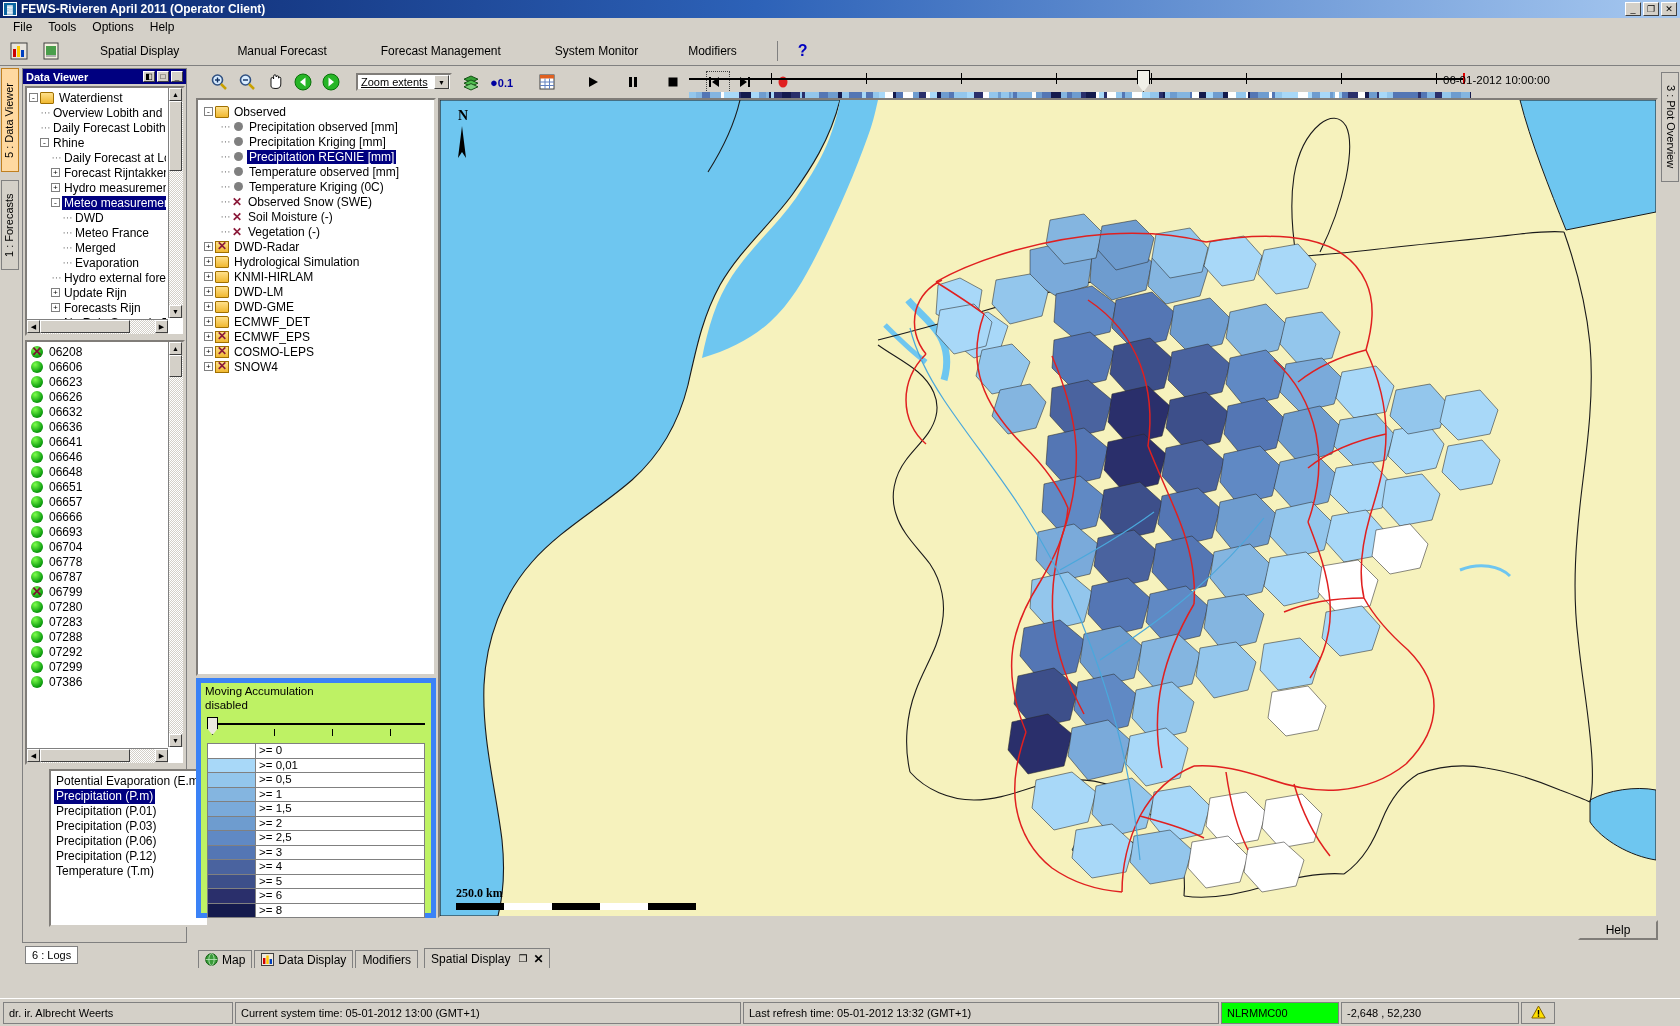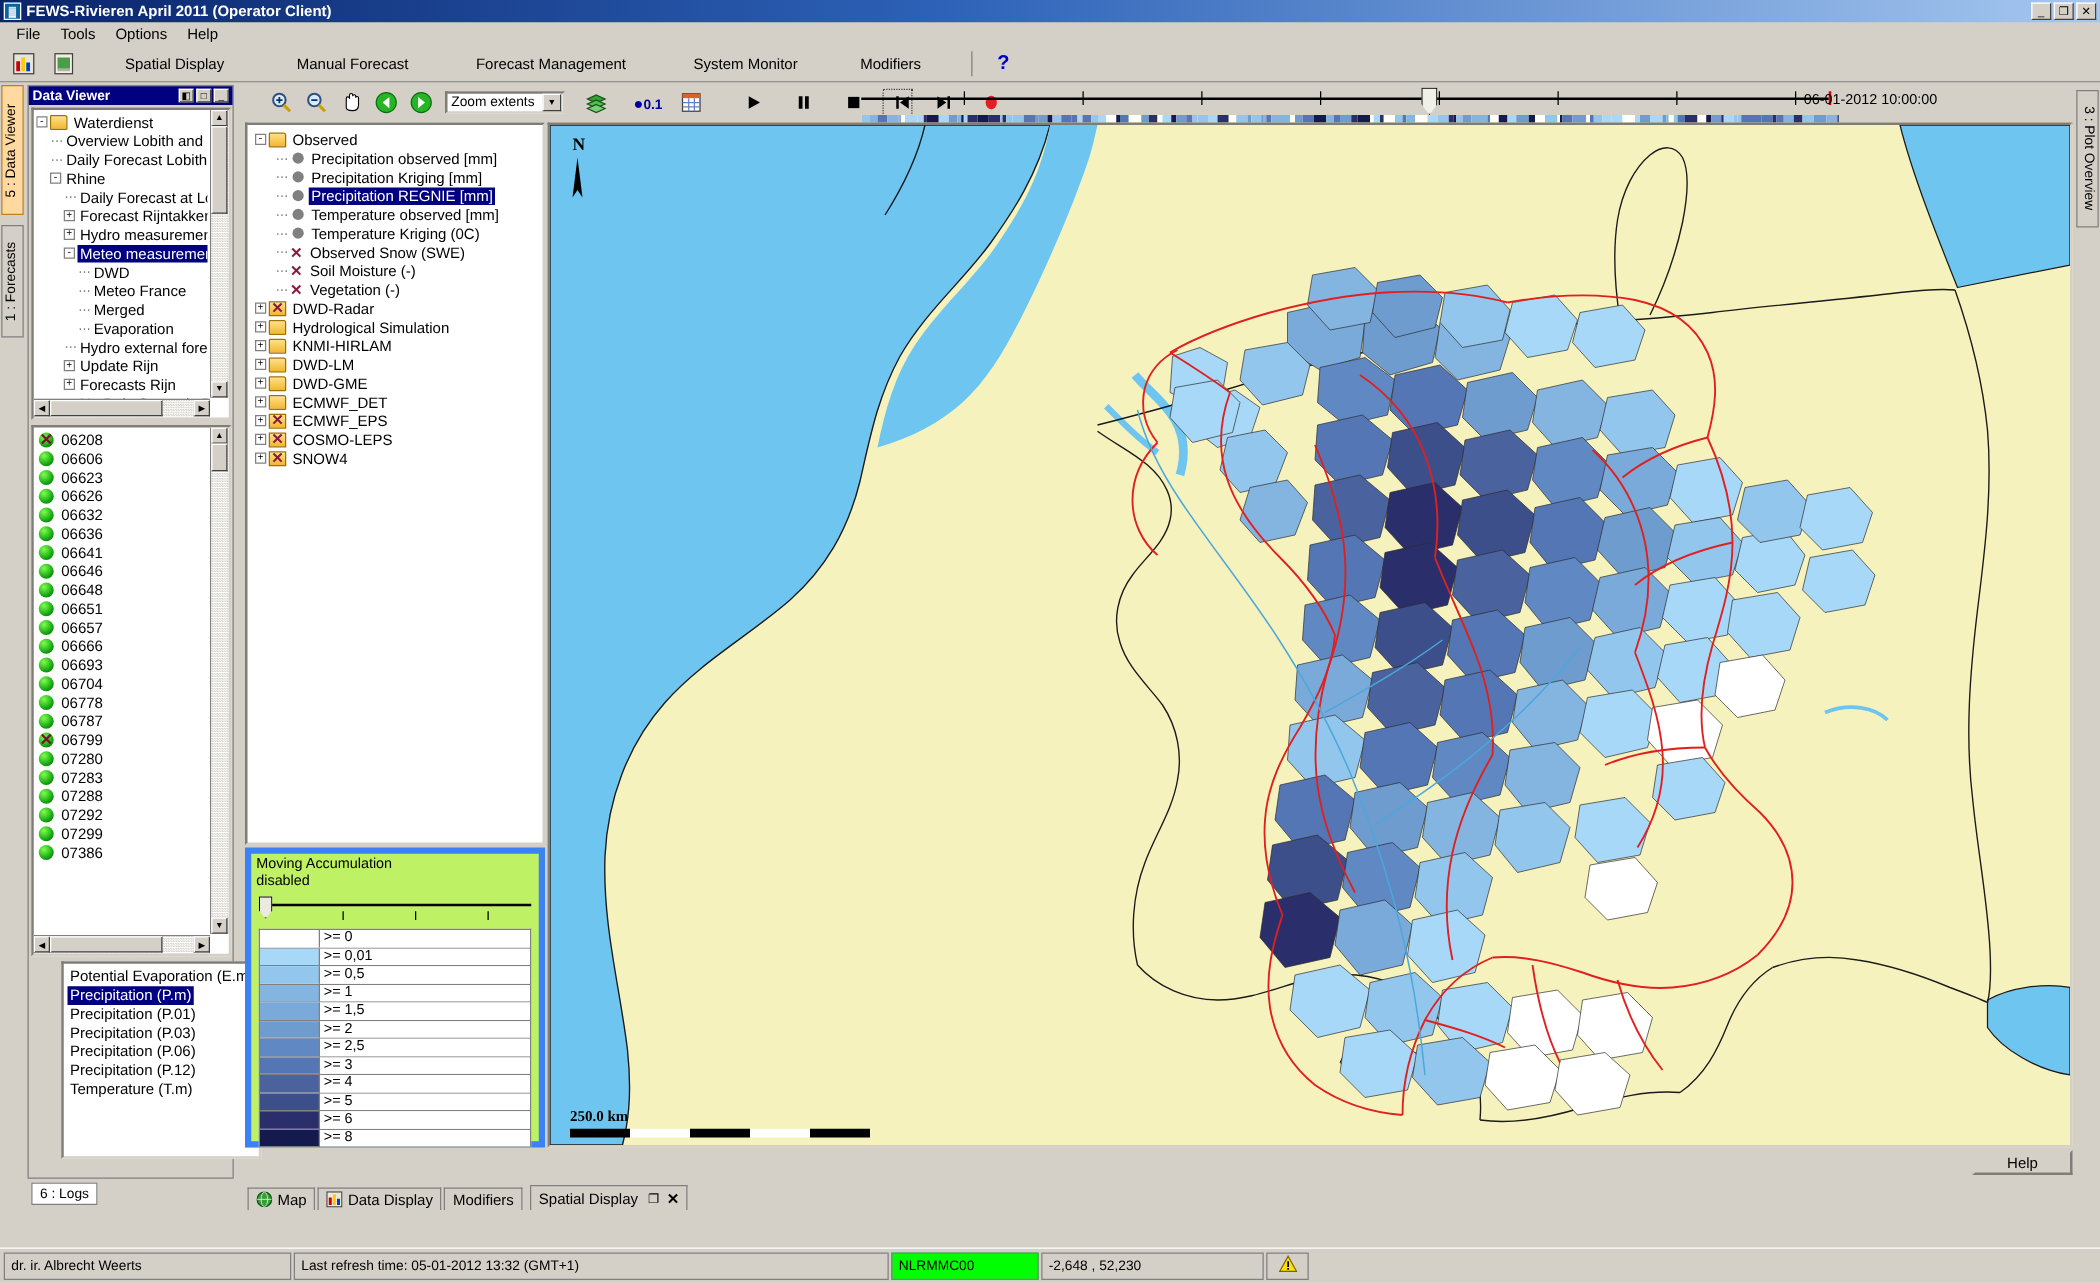--- a/index.html
+++ b/index.html
@@ -105,23 +105,23 @@
   
   .listbox{ background:#fff; border:2px inset #d4d0c8; overflow:hidden; position:relative;}
   .lrow{ display:flex;align-items:center;height:15px;font-size:12px;padding-left:3px;}
   .greenball{ width:12px;height:12px;border-radius:50%;
     background:radial-gradient(circle at 35% 30%, #7dff4d, #10a010 65%, #046004);
     margin-right:6px;flex:0 0 auto;}
   .redx{ width:12px;height:12px;margin-right:6px;flex:0 0 auto;color:#7a1030;font-weight:bold;font-size:13px;line-height:12px;text-align:center;
     background:radial-gradient(circle at 35% 30%, #7dff4d, #10a010 65%, #046004); border-radius:50%;}
   
   #maptoolbar{ position:absolute; height:28px; background:#d4d0c8; display:flex; align-items:center;}
-  .mtb{ width:24px;height:22px;display:flex;align-items:center;justify-content:flex-end;margin:0 2px;}
+  .mtb{ width:24px;height:22px;display:flex;align-items:center;justify-content:flex-start;margin:0 2px;}
   .zoomsel{ width:96px;height:18px;background:#fff;border:2px inset #d4d0c8;font-size:11px;
-    display:flex;align-items:center;padding-left:3px; position:relative;}
+    display:flex;align-items:center;padding-left:3px; position:relative;text-decoration:underline;}
   .zoomsel .arw{ position:absolute;right:1px;top:0px;width:15px;height:14px;background:#d4d0c8;
     border:1px solid;border-color:#fff #404040 #404040 #fff;display:flex;align-items:center;justify-content:center;font-size:7px;}
   
   .timebar{ position:absolute; }
   .tickline{ position:absolute; left:0; right:0; top:10px; height:2px; background:#000;}
   .tick{ position:absolute; width:1px; height:11px; background:#000; top:5px;}
   .tmarker{ position:absolute; width:13px;height:22px; top:2px;
     background:#f0f0e8; border:1px solid #000;
     clip-path:polygon(0 0,100% 0,100% 60%,50% 100%,0 60%);}
   
@@ -1099,20 +1099,23 @@
       <span style="margin-left:6px;font-weight:bold;">✕</span>
     </div>
   </div>
 
 </div>
 
 <div id="statusbar">
   <div class="scell" style="width:230px;">
     <span>dr. ir. Albrecht Weerts</span>
   </div>
+  <div class="scell" style="width:506px;">
+    <span>Current system time: 05-01-2012 13:00 (GMT+1)</span>
+  </div>
   <div class="scell" style="width:476px;">
     <span>Last refresh time: 05-01-2012 13:32 (GMT+1)</span>
   </div>
   <div class="scell" style="width:118px;background:#00ff00;">
     <span>NLRMMC00</span>
   </div>
   <div class="scell" style="width:178px;">
     <span>-2,648 , 52,230</span>
   </div>
   <div class="scell" style="width:34px;justify-content:center;">

